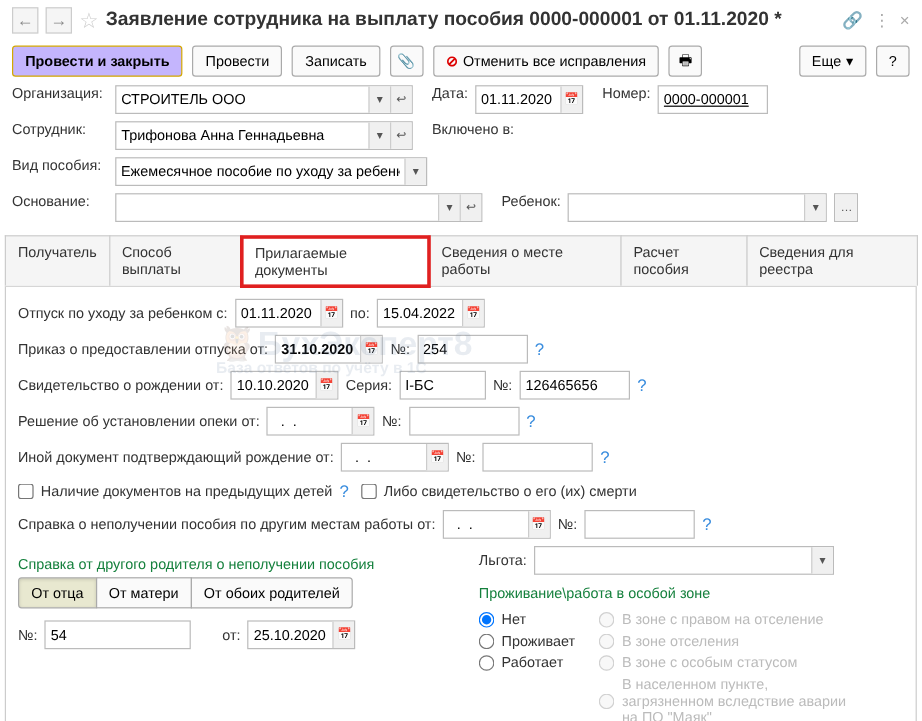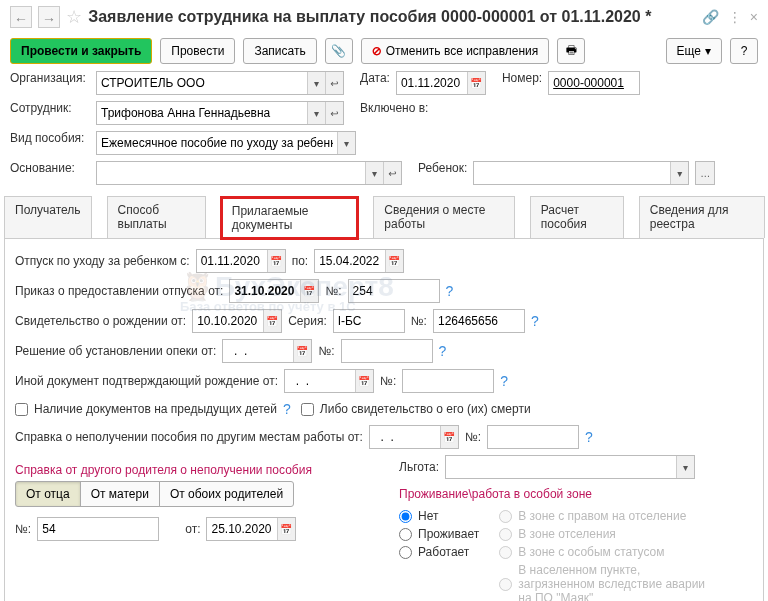--- a/index.html
+++ b/index.html
@@ -5,38 +5,38 @@
 * { box-sizing: border-box; margin: 0; padding: 0; }
 body { font-family: Arial, sans-serif; font-size: 12px; color: #333; background: #fff; width: 768px; }
 .header { display: flex; align-items: center; padding: 6px 10px; gap: 6px; }
 .nav-btn { width: 22px; height: 22px; border: 1px solid #ccc; background: #f5f5f5; display: inline-flex; align-items: center; justify-content: center; cursor: pointer; color: #888; font-size: 14px; }
 .star { color: #ccc; font-size: 18px; cursor: pointer; }
 .title { font-size: 16px; font-weight: bold; flex: 1; }
 .header-icons { display: flex; gap: 8px; color: #aaa; font-size: 14px; }
 .header-icons span { cursor: pointer; }
 .toolbar { display: flex; align-items: center; padding: 4px 10px; gap: 8px; flex-wrap: wrap; }
 .btn { height: 26px; border: 1px solid #aaa; background: #fafafa; padding: 0 10px; cursor: pointer; font-size: 12px; border-radius: 3px; display: inline-flex; align-items: center; gap: 4px; }
-.btn-primary { background: #22c55e; border-color: #d4a800; font-weight: bold; }
+.btn-primary { background: #c4b5fd; border-color: #d4a800; font-weight: bold; }
 .btn-icon { width: 28px; padding: 0; justify-content: center; }
 .toolbar-spacer { flex: 1; }
 .form-row { display: flex; padding: 3px 10px; gap: 6px; }
 .form-label { min-width: 80px; }
 .input-wrap { display: inline-flex; align-items: center; border: 1px solid #bbb; background: #fff; height: 24px; }
 .input-wrap input { border: none; outline: none; padding: 0 4px; font-size: 12px; height: 100%; background: transparent; }
 .input-btn { width: 18px; height: 22px; border: none; border-left: 1px solid #ccc; background: #f0f0f0; cursor: pointer; font-size: 10px; color: #555; display: inline-flex; align-items: center; justify-content: center; }
-.tabs { display: flex; border-bottom: 1px solid #ccc; margin: 8px 4px 0; gap: 16px; }
+.tabs { display: flex; border-bottom: 1px solid #ccc; margin: 8px 4px 0; }
 .tab { padding: 6px 10px; border: 1px solid #ccc; border-bottom: none; background: #f5f5f5; margin-right: -1px; cursor: pointer; font-size: 12px; }
 .tab.active { background: #fff; border-bottom: 1px solid #fff; position: relative; top: 1px; z-index: 1; }
 .tab.highlight { outline: 3px solid #e02020; outline-offset: -2px; }
 .tab-body { padding: 10px; border: 1px solid #ccc; border-top: none; margin: 0 4px; }
 .field-row { display: flex; align-items: center; gap: 6px; margin-bottom: 6px; flex-wrap: wrap; }
 .field-label { white-space: nowrap; }
 .qmark { color: #3a8dde; font-size: 14px; cursor: pointer; }
 .checkbox-row { display: flex; align-items: center; gap: 6px; margin: 8px 0; }
-.section-title { color: #be185d; margin: 8px 0 4px; }
+.section-title { color: #15803d; margin: 8px 0 4px; }
 .btn-group { display: inline-flex; }
 .btn-group .btn { border-radius: 0; margin-left: -1px; }
 .btn-group .btn:first-child { border-radius: 3px 0 0 3px; margin-left: 0; }
 .btn-group .btn:last-child { border-radius: 0 3px 3px 0; }
 .btn-group .btn.pressed { background: #e8e8d0; box-shadow: inset 0 1px 3px rgba(0,0,0,.15); }
 .two-col { display: flex; gap: 30px; }
 .col { flex: 1; }
 .radio-row { display: flex; align-items: center; gap: 6px; margin: 4px 0; }
 .radio-row.disabled { color: #bbb; }
 .radio-row input[type=radio] { margin: 0; }

